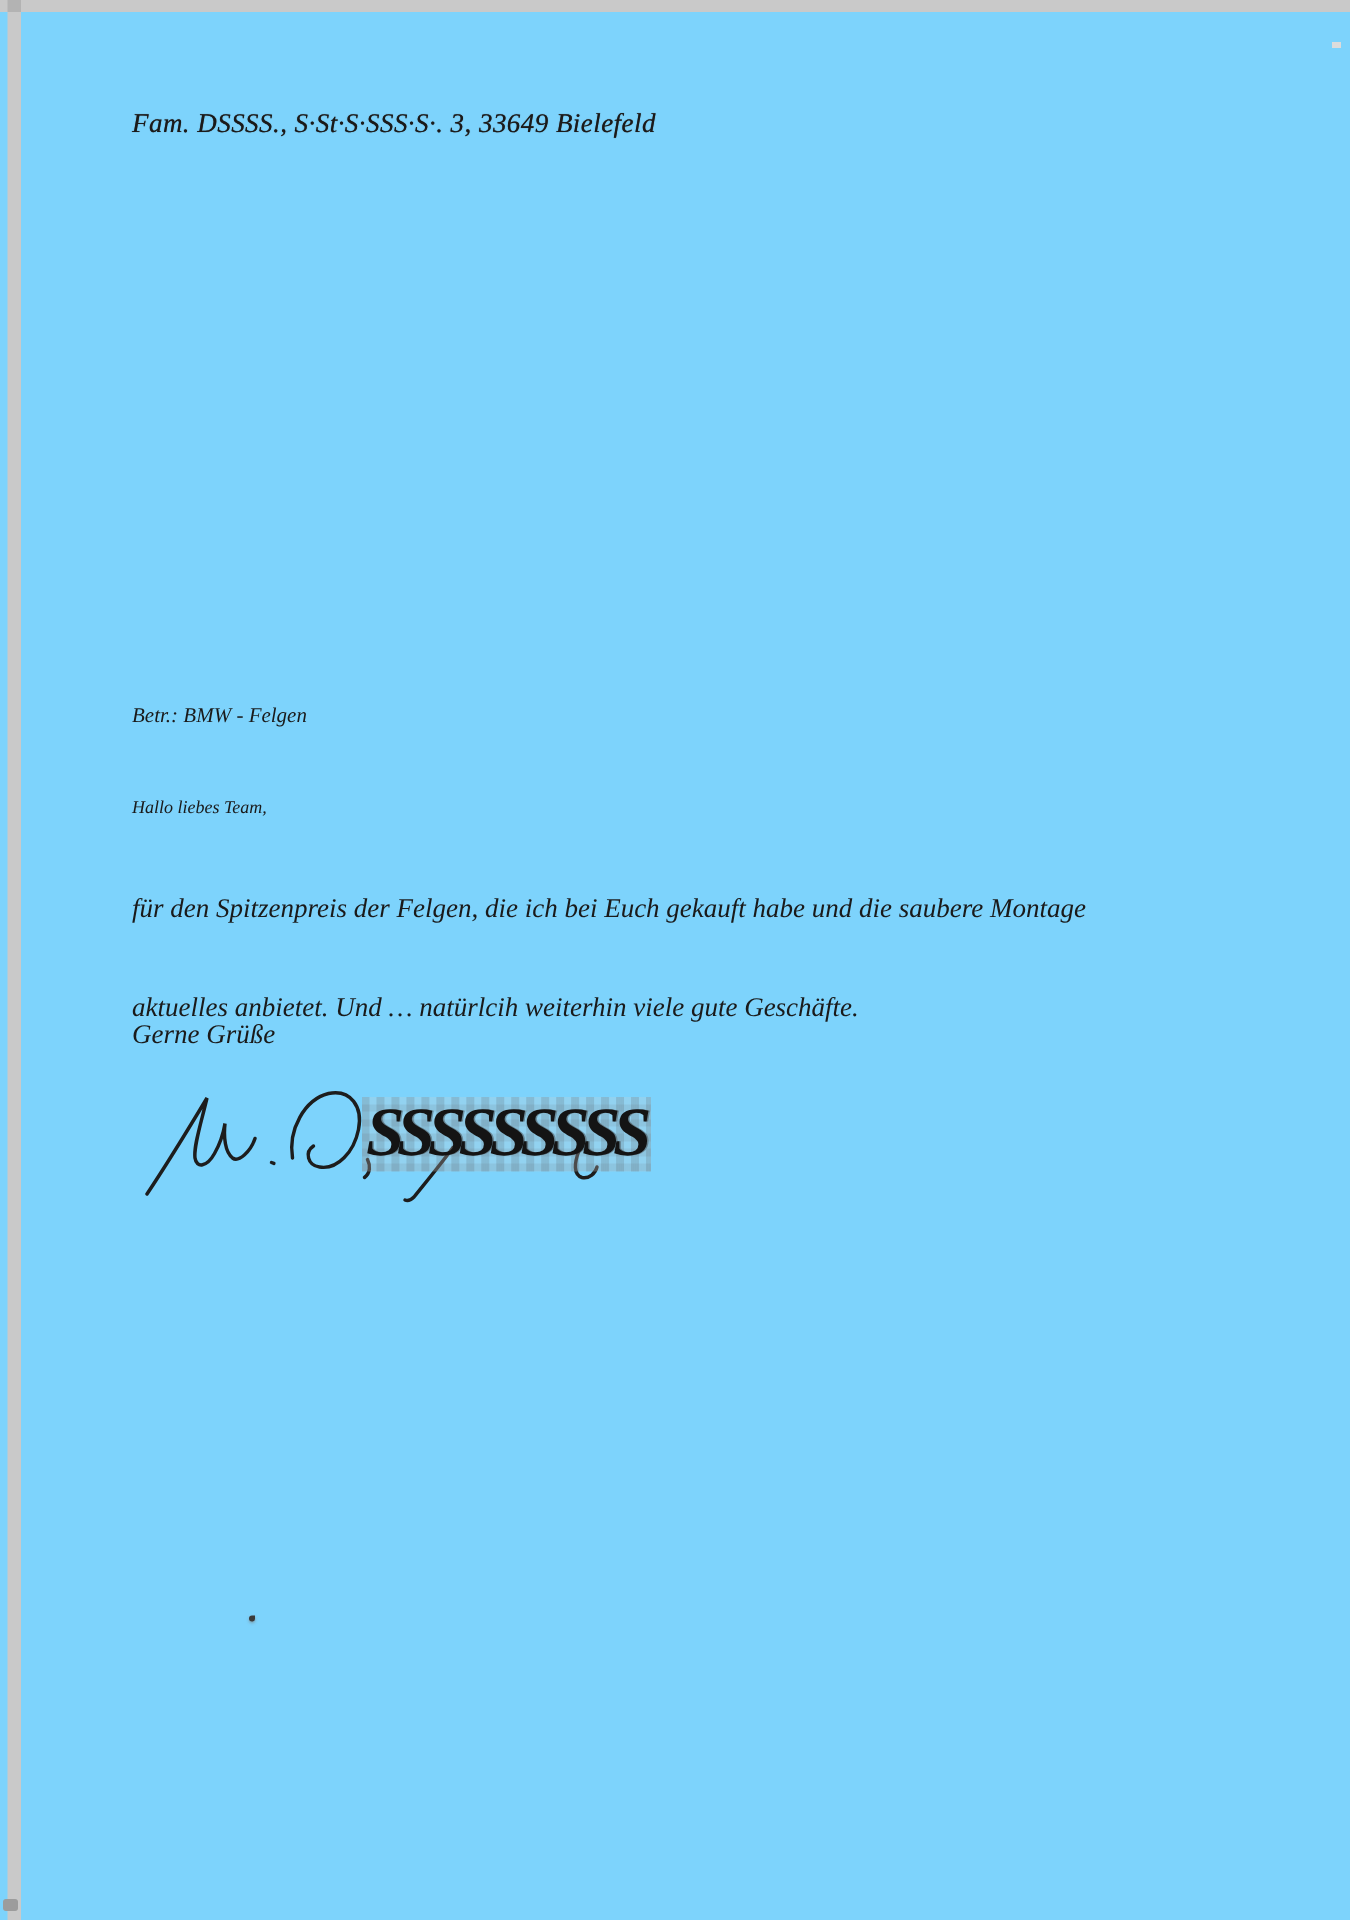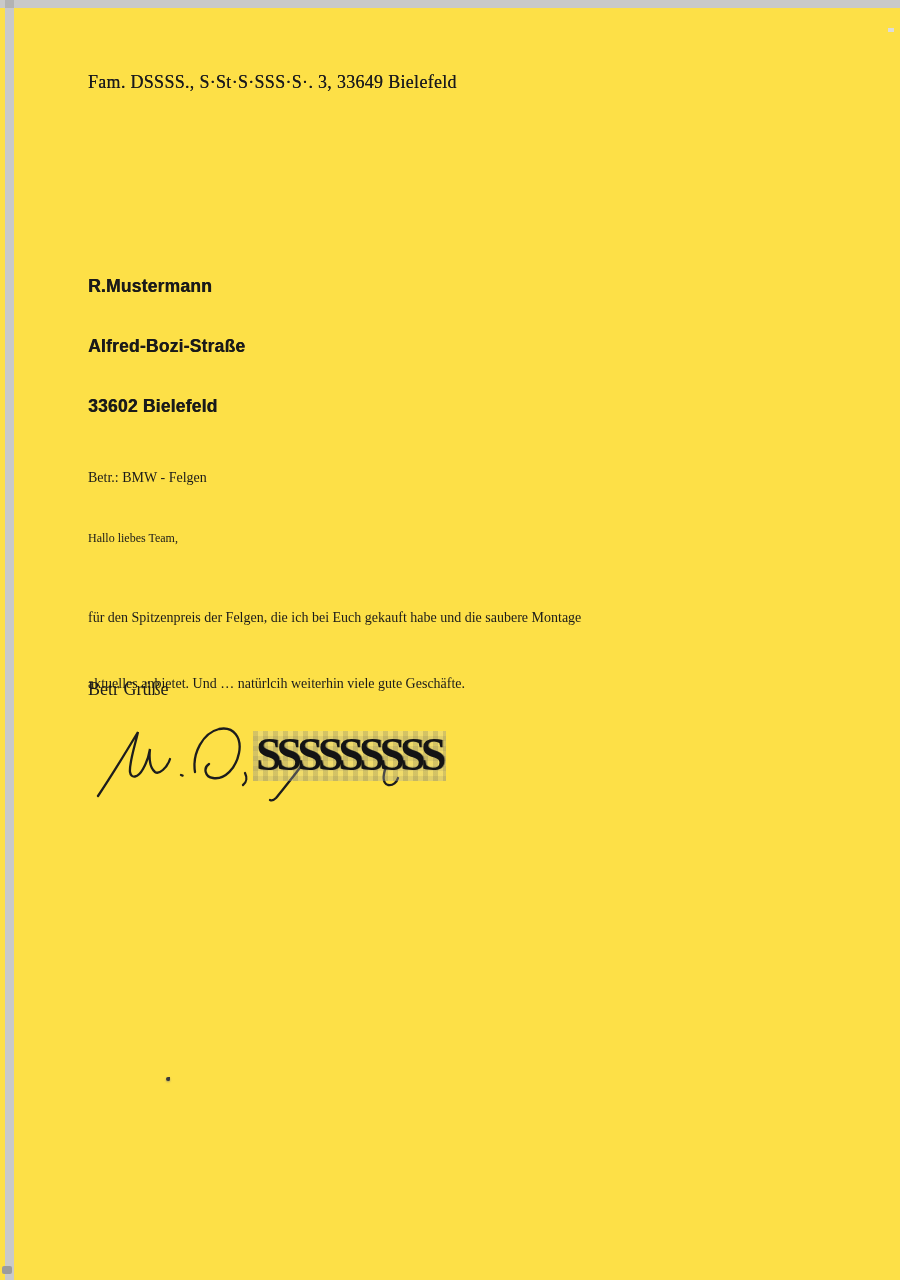--- a/index.html
+++ b/index.html
@@ -2,21 +2,21 @@
 <html><head>
 <meta charset="utf-8">
 <style>
   html,body{margin:0;padding:0;}
   body{
     width:900px;height:1280px;position:relative;overflow:hidden;
     background:#ffffff;
     font-family:"Liberation Serif", serif;
     color:#1a1a1a;
   }
-  .page{position:absolute;inset:0;background:#fde047;}
+  .page{position:absolute;inset:0;background:#7dd3fc;font-style:italic;}
   
   .edge-top{position:absolute;left:0;top:0;width:900px;height:8px;background:#c9c9c9;}
   .edge-left{position:absolute;left:5px;top:0;width:9px;height:1280px;background:#c9c9c9;}
   .edge-corner{position:absolute;left:5px;top:0;width:9px;height:8px;background:#b3b3b3;}
   .edge-mark-bl{position:absolute;left:2px;top:1266px;width:10px;height:8px;background:#9c9c9c;border-radius:2px;}
   .edge-mark-tr{position:absolute;left:888px;top:28px;width:6px;height:4px;background:#dcdcdc;}
 
   .abs{position:absolute;white-space:pre;}
 
   .sender-line{
@@ -24,68 +24,62 @@
     text-shadow:0 0 .5px #333;
   }
   .recipient{
     left:88px;top:236px;
     font-family:"Liberation Sans", sans-serif;
     font-weight:700;font-size:17.5px;line-height:20px;letter-spacing:.2px;
     text-shadow:.4px 0 0 #222;
   }
   .subject{left:88px;top:470px;font-size:14px;}
   .salutation{left:88px;top:531px;font-size:12px;}
-  .body-text{left:88px;top:563px;font-size:14px;line-height:22px;}
+  .body-text{left:88px;top:550px;font-size:18px;line-height:22px;}
   .closing{left:88px;top:679px;font-size:18px;}
 
   .signature-svg{position:absolute;left:88px;top:710px;width:360px;height:108px;}
   .sig-anon{
     position:absolute;left:241px;top:731px;
     font-family:"Liberation Serif", serif;font-weight:700;
     font-size:46px;line-height:46px;letter-spacing:-5px;
     color:#141414;padding:1px 5px 3px 3px;
     background-image:
       repeating-linear-gradient(90deg, rgba(130,130,130,.30) 0 5px, rgba(205,205,205,.16) 5px 10px),
       repeating-linear-gradient(0deg, rgba(140,140,140,.22) 0 5px, rgba(210,210,210,.12) 5px 10px);
     background-clip:padding-box;
     text-shadow:1px 0 0 rgba(60,60,60,.45);
-    margin-left:12px;
   }
   .speck{position:absolute;left:166px;top:1077px;width:4px;height:4px;
     background:#3a3a3a;border-radius:50% 0 40% 50%;box-shadow:0 1px 2px rgba(120,120,120,.6);}
 </style>
 </head>
 <body>
 
 <div class="page">
 
   <div class="edge-top"></div>
   <div class="edge-left"></div>
   <div class="edge-corner"></div>
   <div class="edge-mark-bl"></div>
   <div class="edge-mark-tr"></div>
 
   <div class="abs sender-line">Fam. DSSSS., S·St·S·SSS·S·. 3, 33649 Bielefeld</div>
 
-  <div class="abs recipient">
-    <div>R.Mustermann</div>
-    <div>Alfred-Bozi-Straße</div>
-    <div>33602 Bielefeld</div>
-  </div>
 
   <div class="abs subject">Betr.: BMW - Felgen</div>
 
   <div class="abs salutation">Hallo liebes Team,</div>
 
   <div class="abs body-text">
     <div>für den Spitzenpreis der Felgen, die ich bei Euch gekauft habe und die saubere Montage</div>
     <div>aktuelles anbietet. Und … natürlcih weiterhin viele gute Geschäfte.</div>
   </div>
 
-  <div class="abs closing">Betr Grüße</div>
+  <div class="abs closing">Gerne Grüße</div>
 
   <svg class="signature-svg" viewBox="0 0 360 108" fill="none" stroke="#1d1d1d" stroke-width="2.3" stroke-linecap="round">
 
     <path d="M10,86 C22,68 38,42 50,22 C46,39 41,54 42,62 C43,69 50,68 55,59 C59,52 61,45 62,39 C61,48 62,58 67,62 C71,65 79,58 82,49"></path>
     <path d="M93,65 l1.6,0.6"></path>
 
     <path d="M107,62 C104,43 115,23 131,19 C146,16 154,28 151,43 C148,58 137,70 125,68 C117,67 115,58 121,54"></path>
     <path d="M157,63 C159,67 159,72 155,75"></path>
 
     <path d="M214,55 C206,66 196,78 188,88 C186,90 184,91 182,90"></path>

